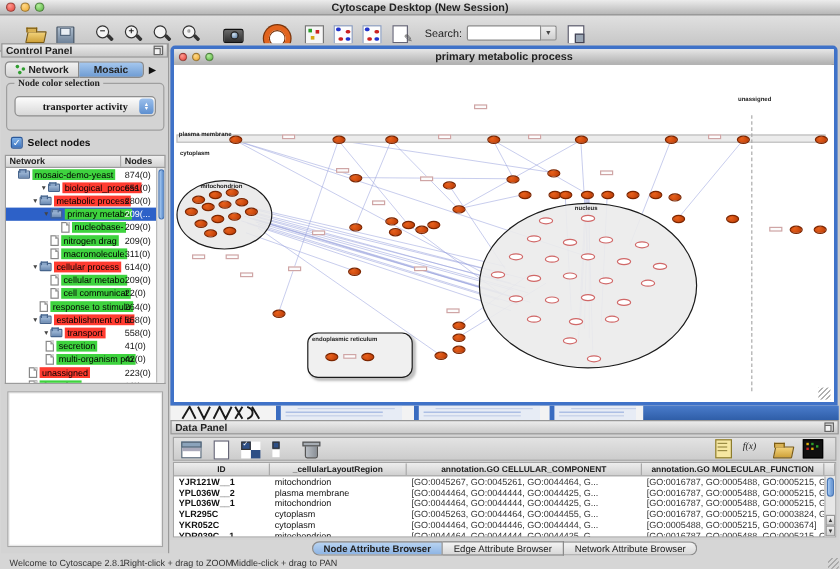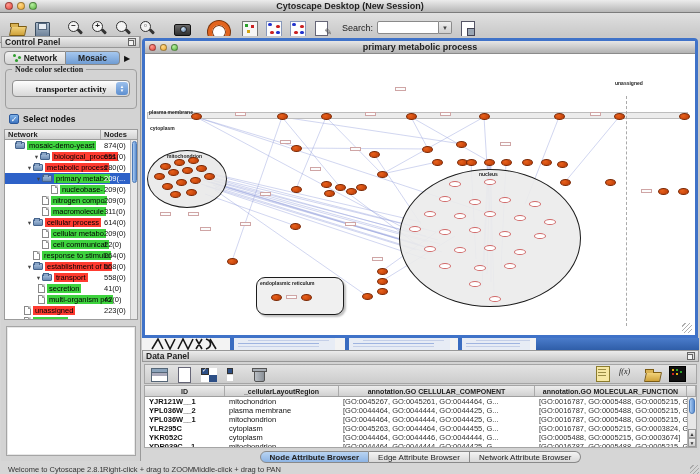--- a/index.html
+++ b/index.html
@@ -14,21 +14,21 @@
 .light { width:8px; height:8px; border-radius:50%; border:0.5px solid rgba(0,0,0,.35); }
 .light.r { background:radial-gradient(circle at 35% 30%,#ff9a90,#e6443c); }
 .light.y { background:radial-gradient(circle at 35% 30%,#ffd98a,#eda930); }
 .light.g { background:radial-gradient(circle at 35% 30%,#b7f0a0,#57b33e); }
 #titlebar .ttl { position:absolute; left:0; right:0; top:1px; text-align:center;
   font-size:9px; font-weight:bold; color:#222; }
 
 
 #toolbar { position:absolute; left:0; top:13px; width:700px; height:30px;
   background:linear-gradient(#e0e0e0,#c2c2c2); border-bottom:1px solid #8d8d8d;
-  display:flex; align-items:center; padding-left:8px; }
+  display:flex; align-items:center; padding-left:20px; }
 .tbicon { position:relative; width:20px; height:18px; margin-right:4px; display:inline-block; }
 .tbgap { width:10px; }
 
 .i-open-folder::before { content:""; position:absolute; left:2px; top:7px; width:14px; height:8px;
   background:linear-gradient(#f2d27a,#cfa23a); border:1px solid #7c5c14; border-radius:1px; transform:skewX(-12deg); }
 .i-open-folder::after { content:""; position:absolute; left:2px; top:4px; width:7px; height:3px;
   background:#d9b254; border:1px solid #7c5c14; border-bottom:none; }
 .i-save::before { content:""; position:absolute; left:3px; top:3px; width:13px; height:13px;
   background:linear-gradient(#aebdcd,#6e8299); border:1px solid #3c4e62; border-radius:1px; }
 .i-save::after { content:""; position:absolute; left:6px; top:4px; width:7px; height:5px; background:#e9eef4; border:1px solid #55687e; }
@@ -290,21 +290,21 @@
           </div>
           <div class="tree-row" style="padding-left: 39px;">
             <span class="t-spacer"></span>
             <span class="t-file"></span>
             <span class="t-label green">nucleobase-</span>
             <span class="t-count">209(0)</span>
           </div>
           <div class="tree-row" style="padding-left: 30px;">
             <span class="t-spacer"></span>
             <span class="t-file"></span>
-            <span class="t-label green">nitrogen compo</span>
+            <span class="t-label green">nitrogen drag</span>
             <span class="t-count">209(0)</span>
           </div>
           <div class="tree-row" style="padding-left: 30px;">
             <span class="t-spacer"></span>
             <span class="t-file"></span>
             <span class="t-label green">macromolecule</span>
             <span class="t-count">311(0)</span>
           </div>
           <div class="tree-row" style="padding-left: 21px;">
             <span class="t-arrow">▼</span>

